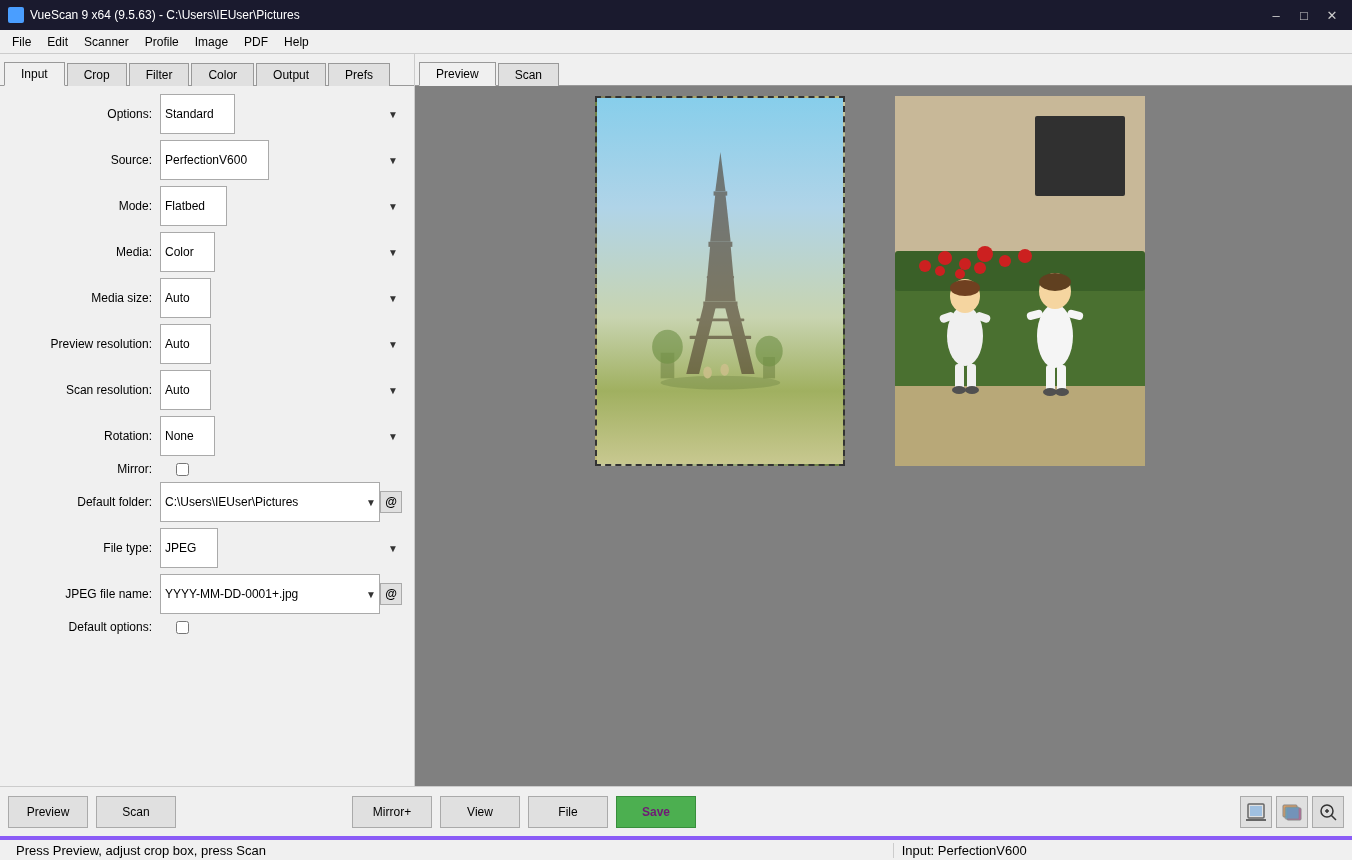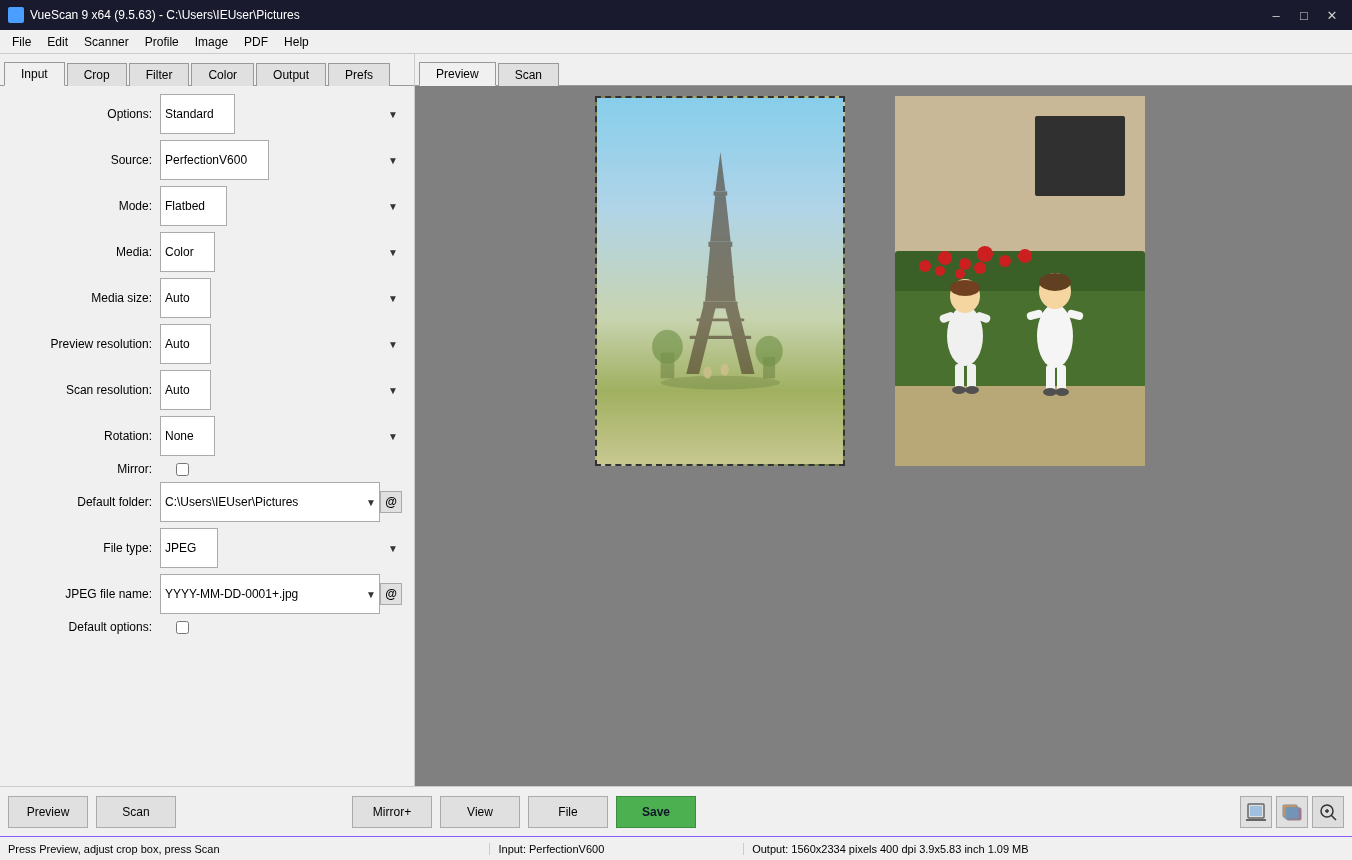--- a/index.html
+++ b/index.html
@@ -271,21 +271,21 @@
       height: 32px;
       padding: 0 16px;
       border: 1px solid #aaa;
       background: #e0e0e0;
       cursor: pointer;
       font-size: 12px;
       min-width: 80px;
     }
     .toolbar-btn.save-btn {
       background: #4caf50;
-      color: #0f172a;
+      color: #701a75;
       border-color: #388e3c;
       font-weight: bold;
     }
 
     .toolbar-spacer { flex: 1; }
 
     .toolbar-icons {
       display: flex;
       align-items: center;
       gap: 4px;
@@ -299,25 +299,25 @@
       display: flex;
       align-items: center;
       justify-content: center;
       font-size: 16px;
     }
 
     
     .statusbar {
       height: 24px;
       background: #f0f0f0;
-      border-top: 1px solid #8b5cf6;
-      display: flex;
-      align-items: center;
-      padding: 0 0;
-      font-size: 11px;
+      border-top: 4px solid #8b5cf6;
+      display: flex;
+      align-items: center;
+      padding: 0 8px;
+      font-size: 13px;
       flex-shrink: 0;
     }
     .status-section {
       flex: 1;
       padding: 0 8px;
       border-right: 1px solid #ccc;
     }
     .status-section:last-child { border-right: none; }
     .eiffel-bg {
       width: 100%;
@@ -661,14 +661,13 @@
         <line x1="9" y1="7" x2="9" y2="11" stroke="#333" stroke-width="1.5"></line>
         <line x1="13" y1="13" x2="18" y2="18" stroke="#333" stroke-width="1.5"></line>
       </svg>
     </button>
   </div>
 </div>
 
 <div class="statusbar">
   <span class="status-section" style="flex:1.2">Press Preview, adjust crop box, press Scan</span>
   <span class="status-section" style="flex:0.6">Input: PerfectionV600</span>
-  <span class="status-section" style="flex:1.5">Output: 1560x2334 pixels 400 dpi 3.9x5.83 inch 1.09 MB</span>
 </div>
 
 </body></html>

